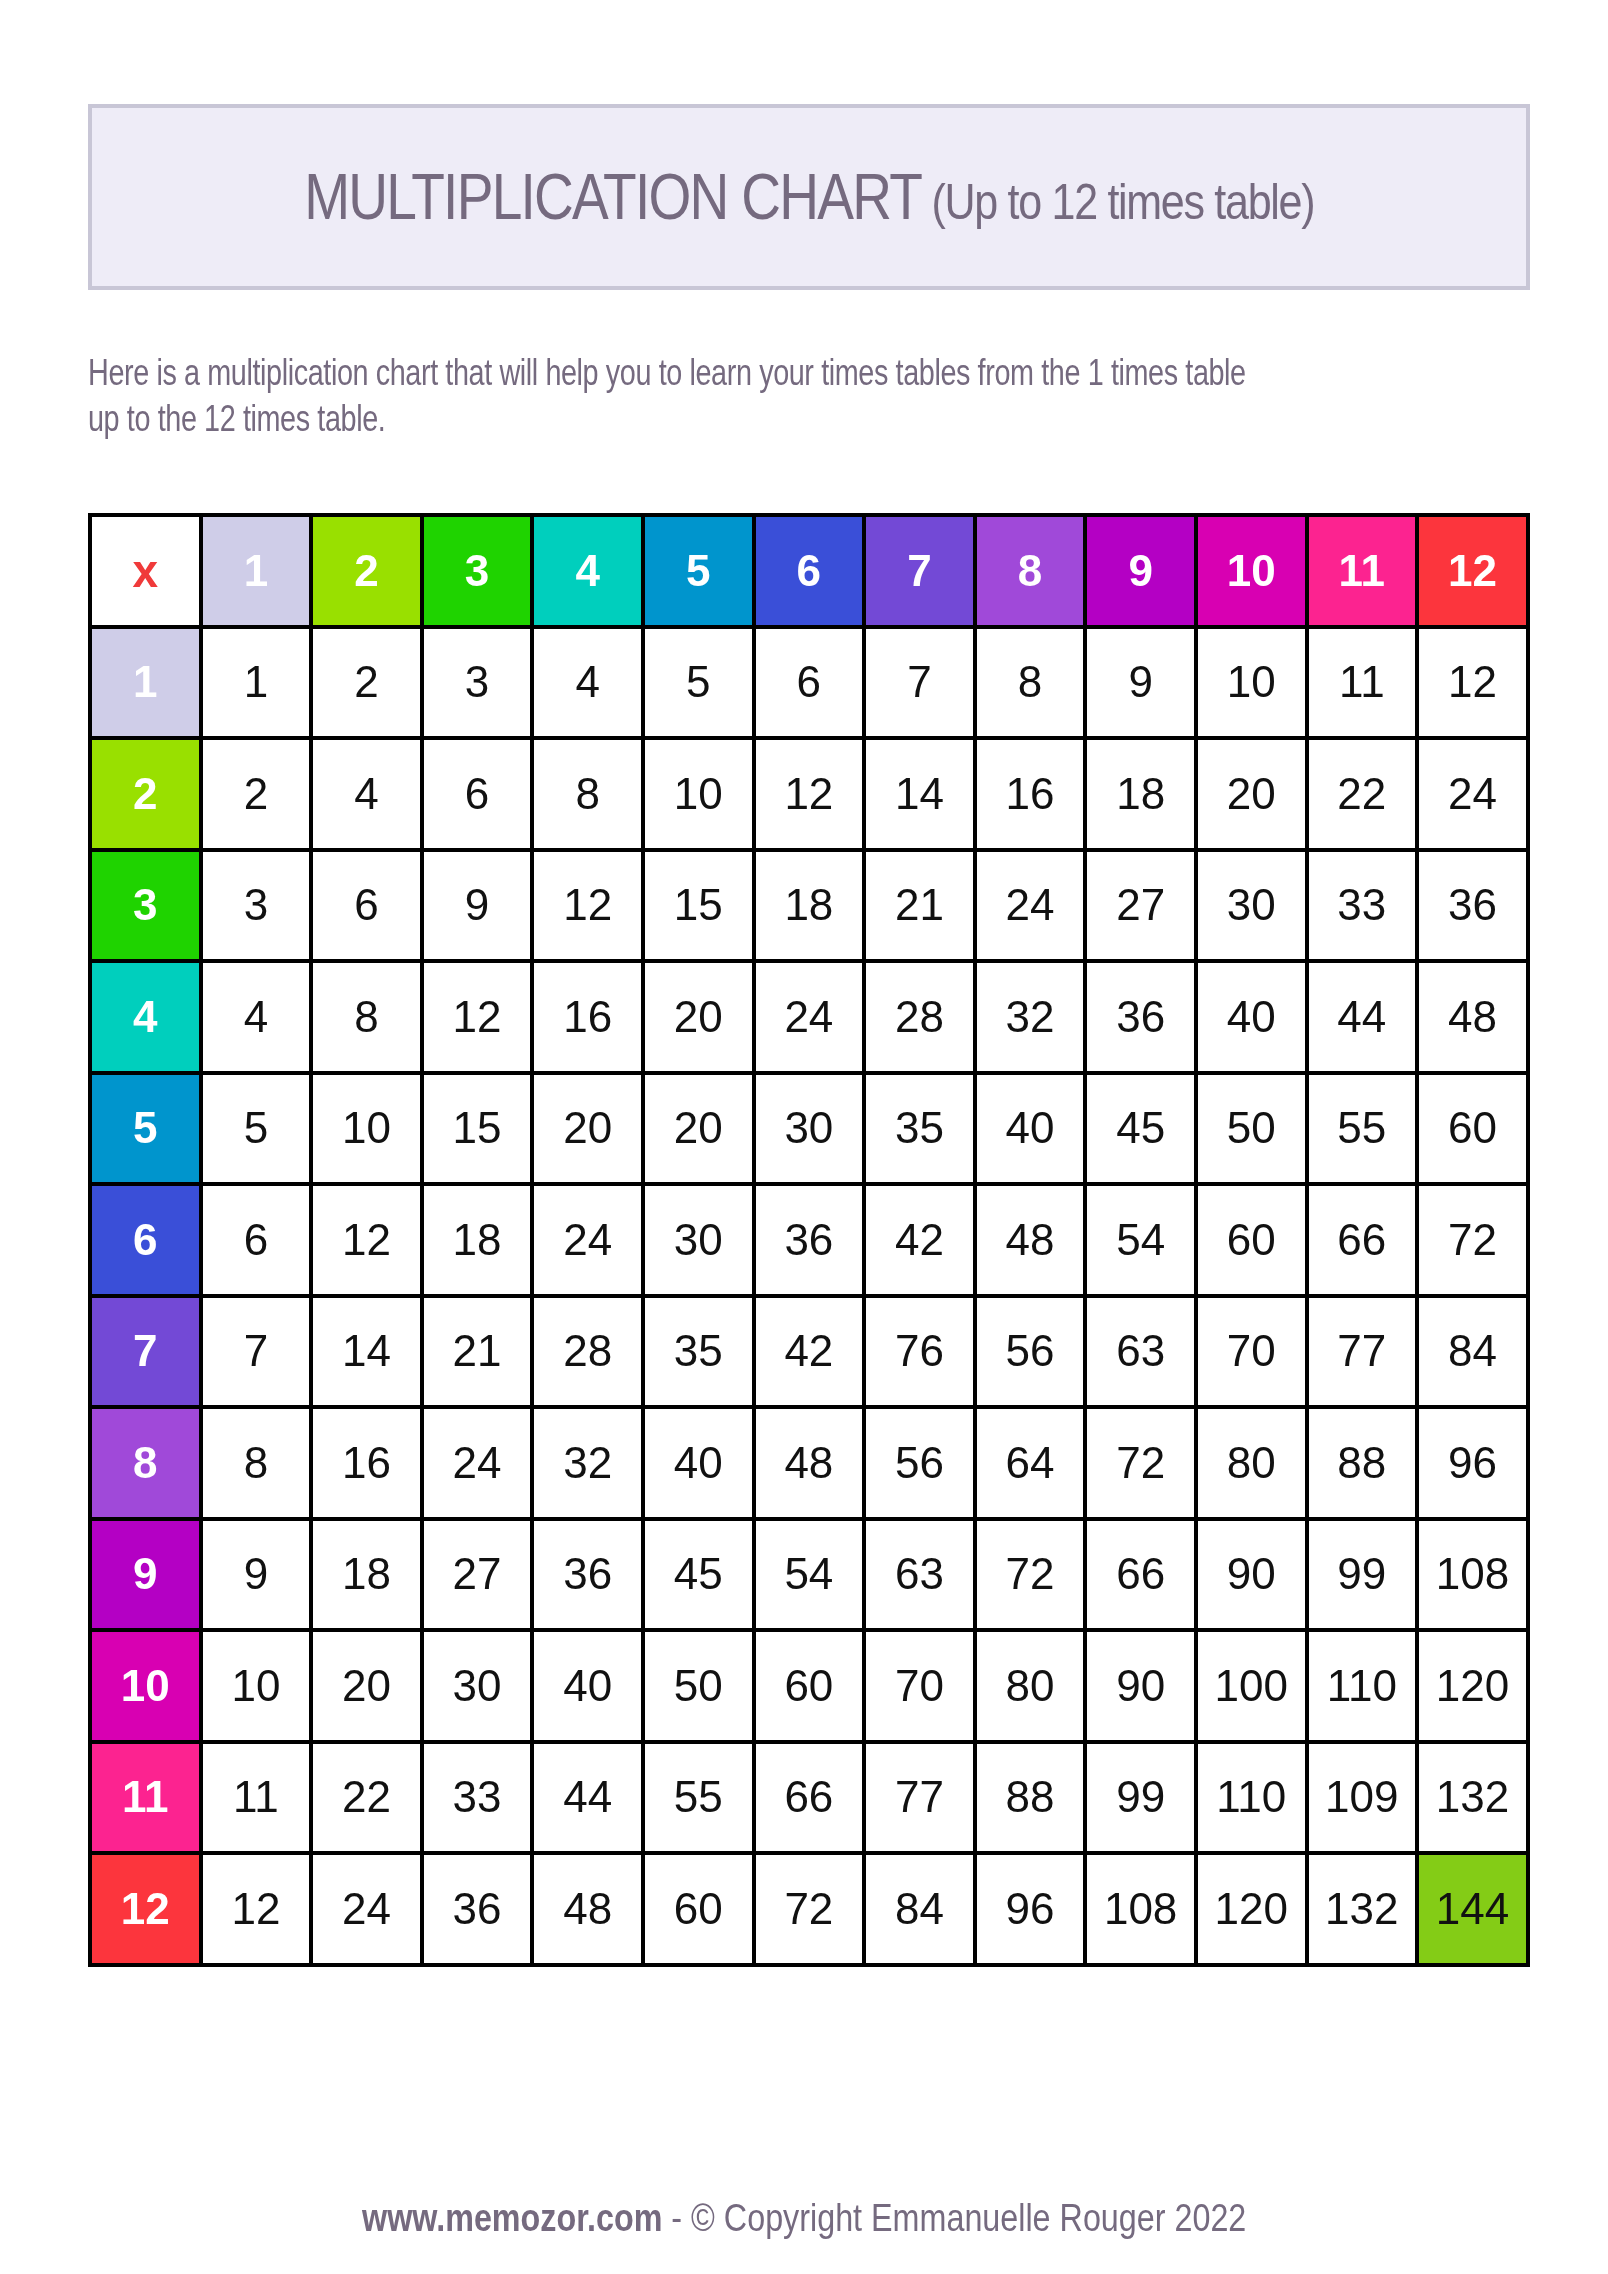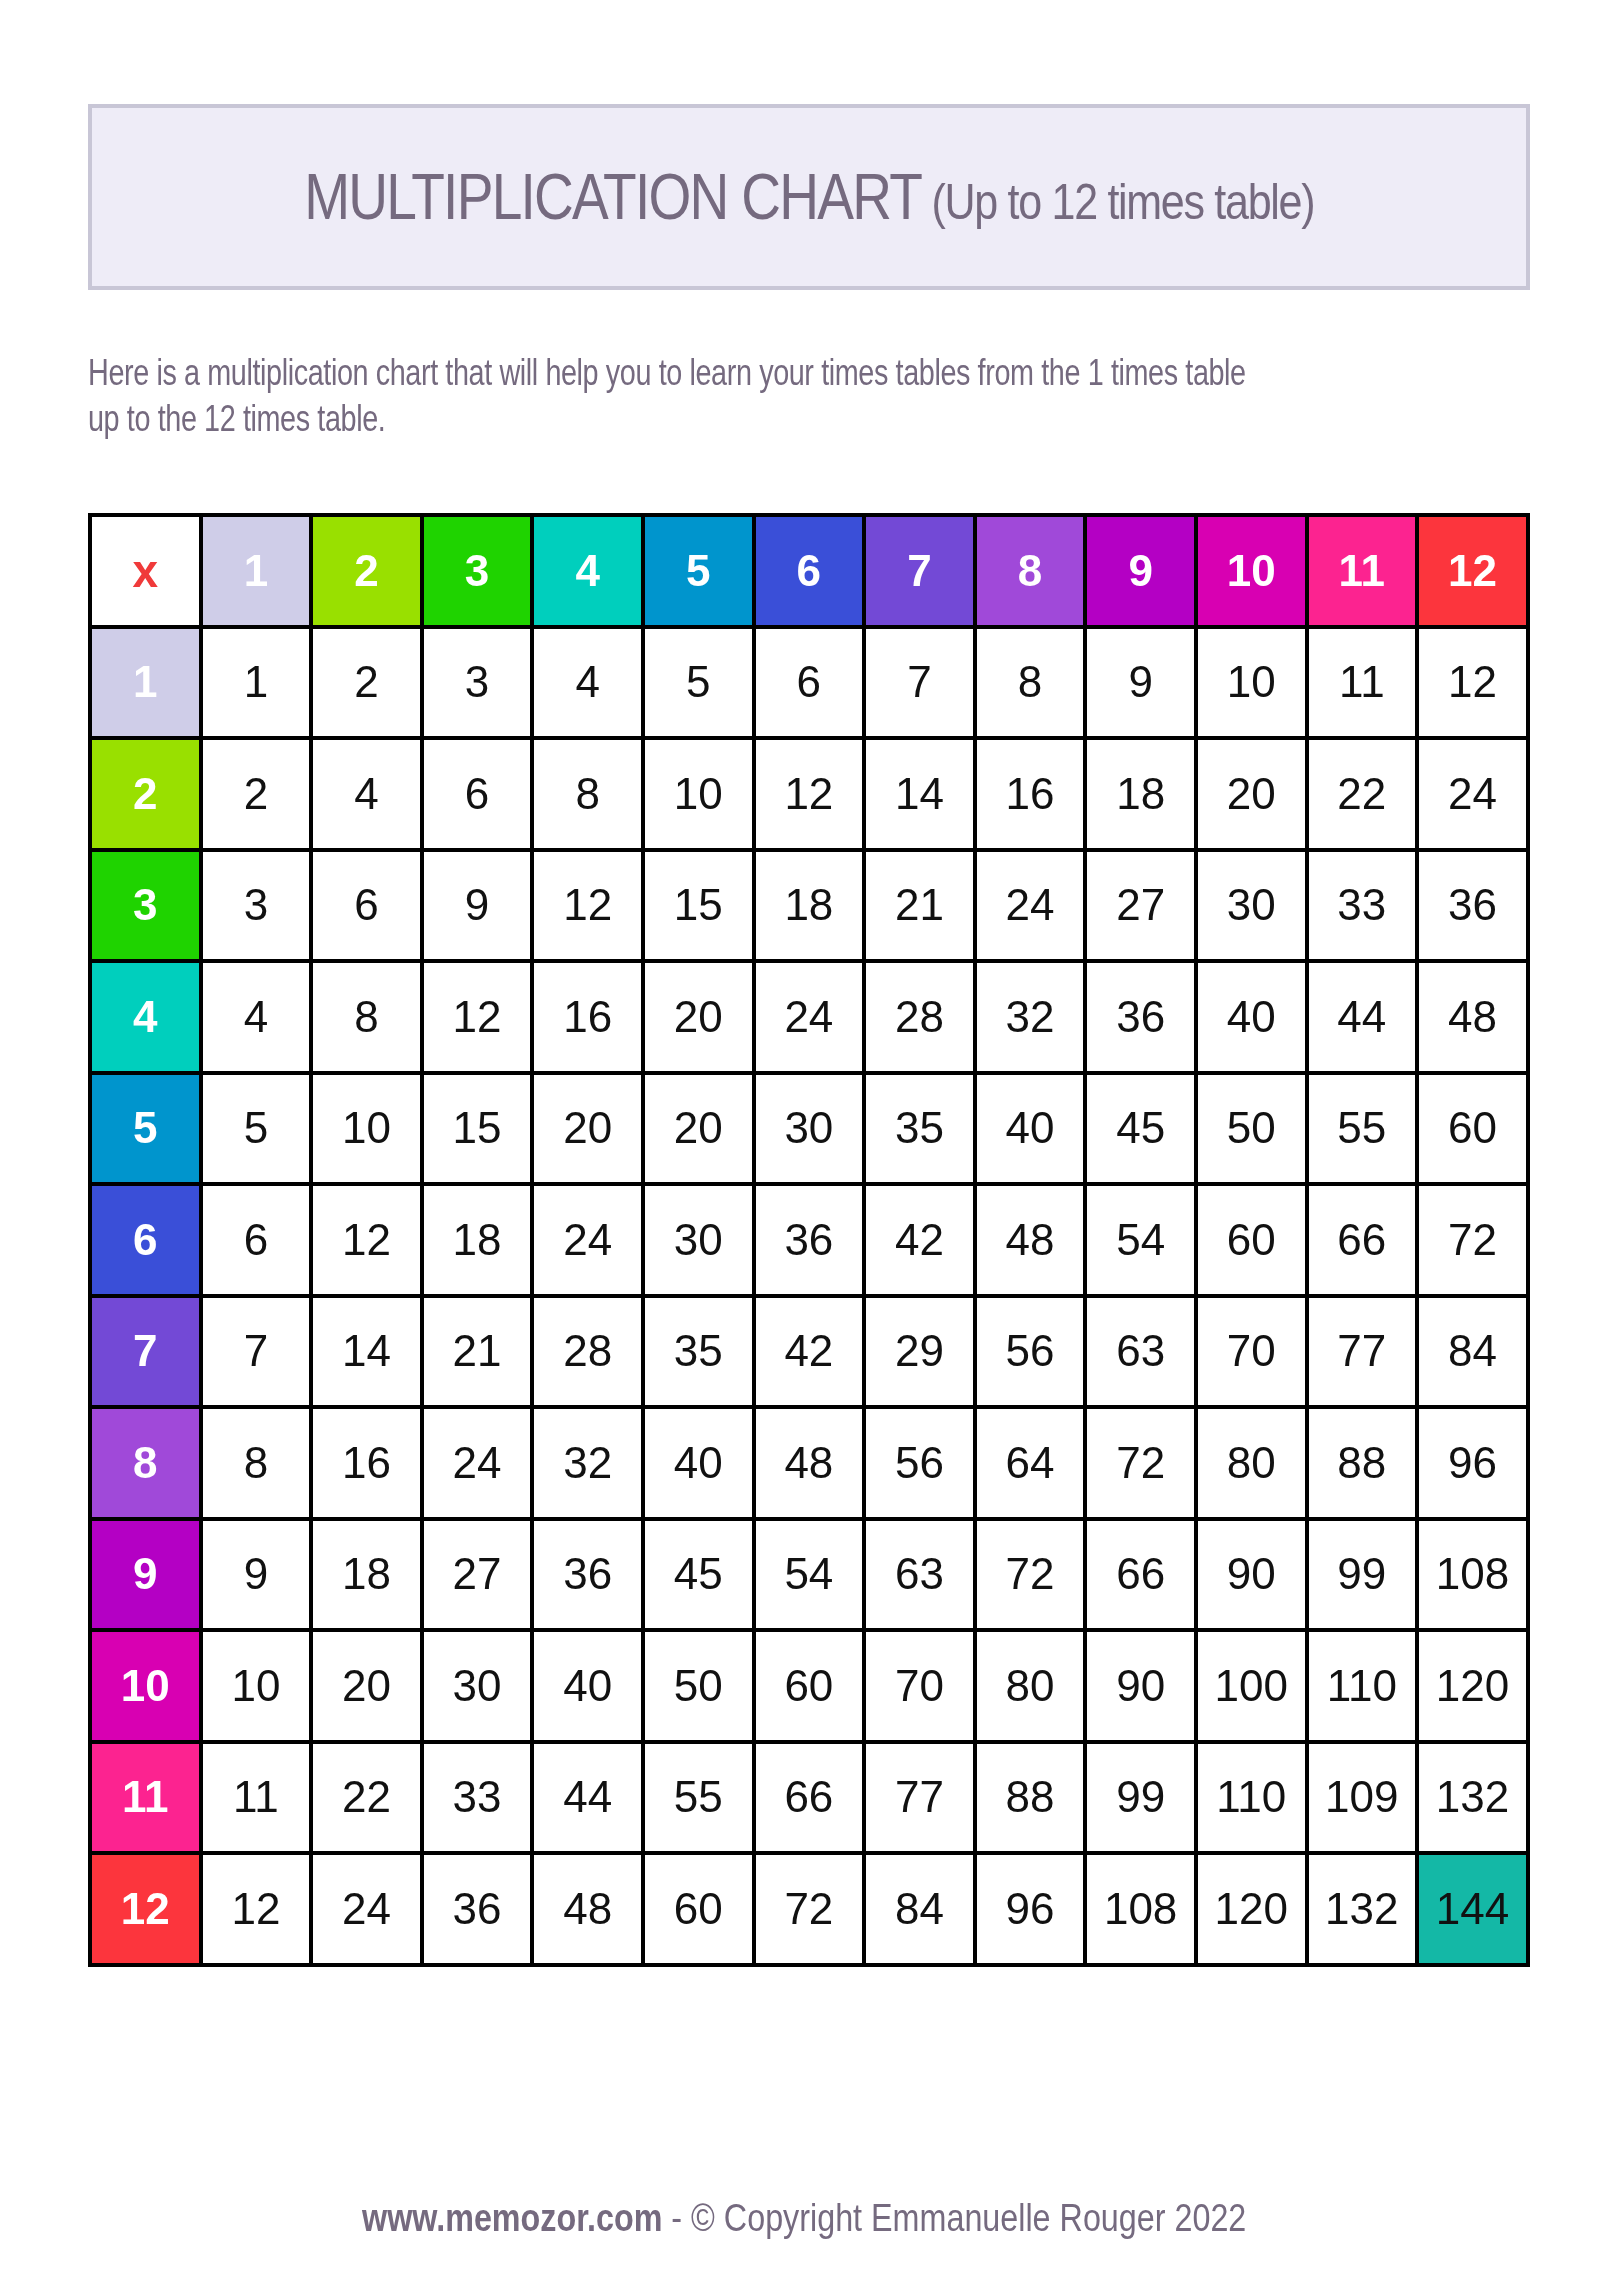--- a/index.html
+++ b/index.html
@@ -146,21 +146,21 @@
     <div class="cell " style="background: rgb(255, 255, 255);">60</div>
     <div class="cell " style="background: rgb(255, 255, 255);">66</div>
     <div class="cell " style="background: rgb(255, 255, 255);">72</div>
     <div class="cell head" style="background: rgb(115, 73, 214);">7</div>
     <div class="cell " style="background: rgb(255, 255, 255);">7</div>
     <div class="cell " style="background: rgb(255, 255, 255);">14</div>
     <div class="cell " style="background: rgb(255, 255, 255);">21</div>
     <div class="cell " style="background: rgb(255, 255, 255);">28</div>
     <div class="cell " style="background: rgb(255, 255, 255);">35</div>
     <div class="cell " style="background: rgb(255, 255, 255);">42</div>
-    <div class="cell " style="background: rgb(255, 255, 255);">29</div>
+    <div class="cell " style="background: rgb(255, 255, 255);">76</div>
     <div class="cell " style="background: rgb(255, 255, 255);">56</div>
     <div class="cell " style="background: rgb(255, 255, 255);">63</div>
     <div class="cell " style="background: rgb(255, 255, 255);">70</div>
     <div class="cell " style="background: rgb(255, 255, 255);">77</div>
     <div class="cell " style="background: rgb(255, 255, 255);">84</div>
     <div class="cell head" style="background: rgb(160, 73, 217);">8</div>
     <div class="cell " style="background: rgb(255, 255, 255);">8</div>
     <div class="cell " style="background: rgb(255, 255, 255);">16</div>
     <div class="cell " style="background: rgb(255, 255, 255);">24</div>
     <div class="cell " style="background: rgb(255, 255, 255);">32</div>
@@ -216,18 +216,18 @@
     <div class="cell " style="background: rgb(255, 255, 255);">24</div>
     <div class="cell " style="background: rgb(255, 255, 255);">36</div>
     <div class="cell " style="background: rgb(255, 255, 255);">48</div>
     <div class="cell " style="background: rgb(255, 255, 255);">60</div>
     <div class="cell " style="background: rgb(255, 255, 255);">72</div>
     <div class="cell " style="background: rgb(255, 255, 255);">84</div>
     <div class="cell " style="background: rgb(255, 255, 255);">96</div>
     <div class="cell " style="background: rgb(255, 255, 255);">108</div>
     <div class="cell " style="background: rgb(255, 255, 255);">120</div>
     <div class="cell " style="background: rgb(255, 255, 255);">132</div>
-    <div class="cell " style="background: #14b8a6;">144</div>
+    <div class="cell " style="background: #84cc16;">144</div>
   </div>
 
 <div class="footer">
   <span class="footer-inner"><span class="footer-url">www.memozor.com</span><span> - © Copyright Emmanuelle Rouger 2022</span></span>
 </div>
 
 </body></html>

